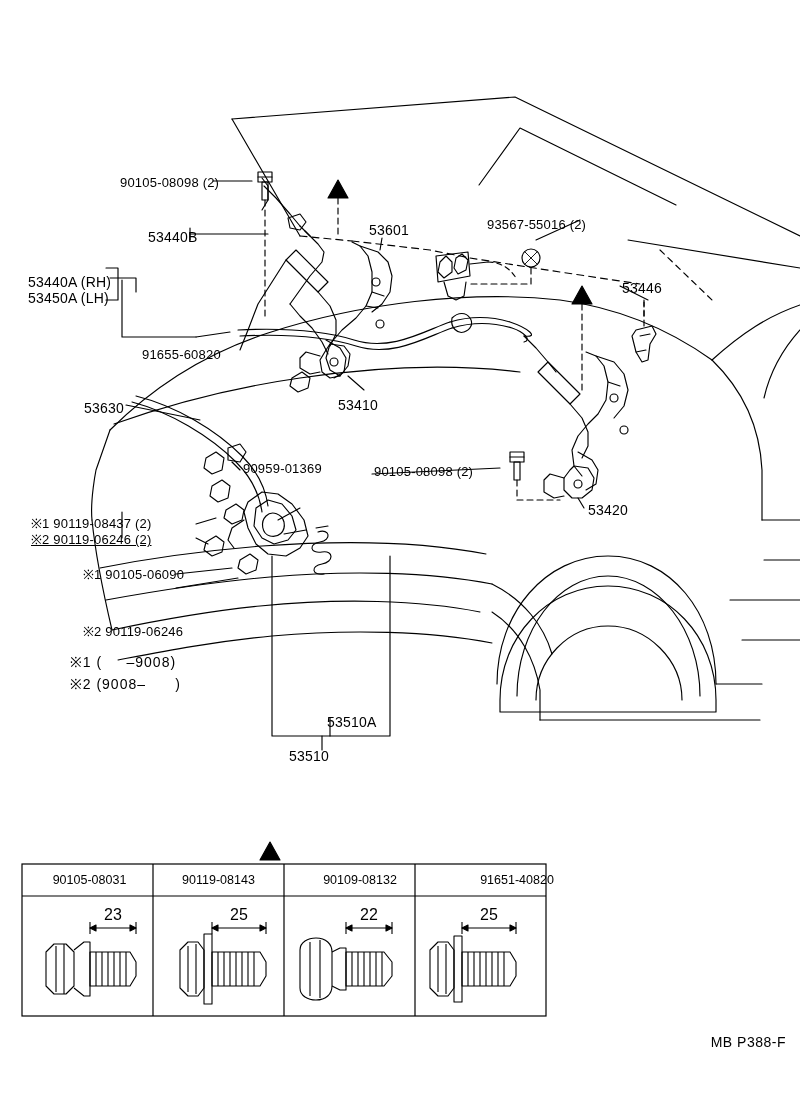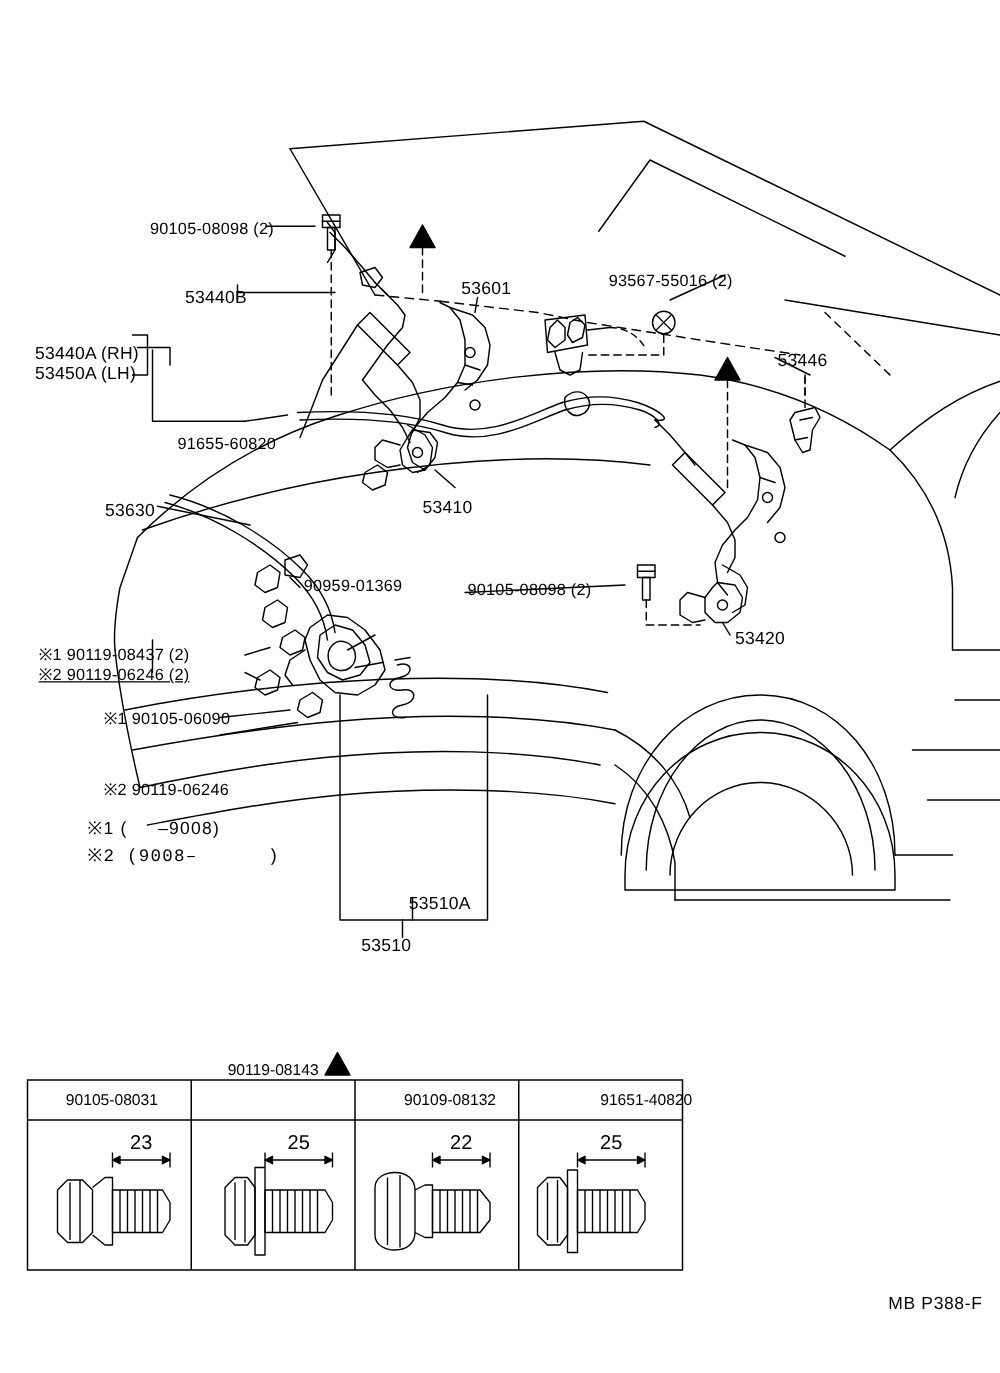--- a/index.html
+++ b/index.html
@@ -255,21 +255,21 @@
   <div class="lbl" style="left:374px; top:464px;">90105-08098 (2)</div>
   <div class="lbl big" style="left:588px; top:502px;">53420</div>
   <div class="lbl" style="left:31px; top:514px;">※1 90119-08437 (2)</div>
   <div class="lbl" style="left:31px; top:530px;text-decoration:underline;">※2 90119-06246 (2)</div>
   <div class="lbl" style="left:83px; top:565px;">※1 90105-06090</div>
   <div class="lbl" style="left:83px; top:582px;margin-top:40px;">※2 90119-06246</div>
   <div class="lbl big" style="left:327px; top:714px;">53510A</div>
   <div class="lbl big" style="left:289px; top:748px;">53510</div>
 
   <div class="lbl big" style="left:70px; top:652px; letter-spacing:1px;">※1 (     –9008)</div>
-  <div class="lbl big" style="left:70px; top:674px; letter-spacing:1px;font-family:Liberation Mono, monospace;">※2 (9008–      )</div>
+  <div class="lbl big" style="left:70px; top:674px; letter-spacing:1px;">※2 (9008–      )</div>
 
   <svg class="layer" viewBox="0 0 800 1098">
     <g fill="none" stroke="#000" stroke-width="1.2">
 
       <rect x="22" y="864" width="524" height="152"></rect>
 
       <path d="M22,896 L546,896"></path>
 
       <path d="M153,864 L153,1016"></path>
       <path d="M284,864 L284,1016"></path>
@@ -315,21 +315,21 @@
       <path d="M468,952 L468,986 M474,952 L474,986 M480,952 L480,986 M486,952 L486,986 M492,952 L492,986 M498,952 L498,986 M504,952 L504,986"></path>
       <path d="M438,946 L438,992 M446,944 L446,994"></path>
       <path d="M462,928 L516,928"></path>
       <path d="M462,928 L468,925 L468,931 Z" fill="#000"></path>
       <path d="M516,928 L510,925 L510,931 Z" fill="#000"></path>
       <path d="M462,922 L462,934 M516,922 L516,934"></path>
     </g>
   </svg>
 
   <div class="tbl-cell-code" style="left:22px; top:873px; width:135px;">90105-08031</div>
-  <div class="tbl-cell-code" style="left:153px; top:849px; width:131px;">90119-08143</div>
+  <div class="tbl-cell-code" style="left:153px; top:873px; width:131px;">90119-08143</div>
   <div class="tbl-cell-code" style="left:284px; top:873px; width:152px;">90109-08132</div>
   <div class="tbl-cell-code" style="left:440px; top:873px; width:154px;">91651-40820</div>
 
   <div class="dim-txt" style="left:93px; top:906px; width:40px;">23</div>
   <div class="dim-txt" style="left:219px; top:906px; width:40px;">25</div>
   <div class="dim-txt" style="left:349px; top:906px; width:40px;">22</div>
   <div class="dim-txt" style="left:469px; top:906px; width:40px;">25</div>
 
   <div class="footer">MB P388-F</div>
 

